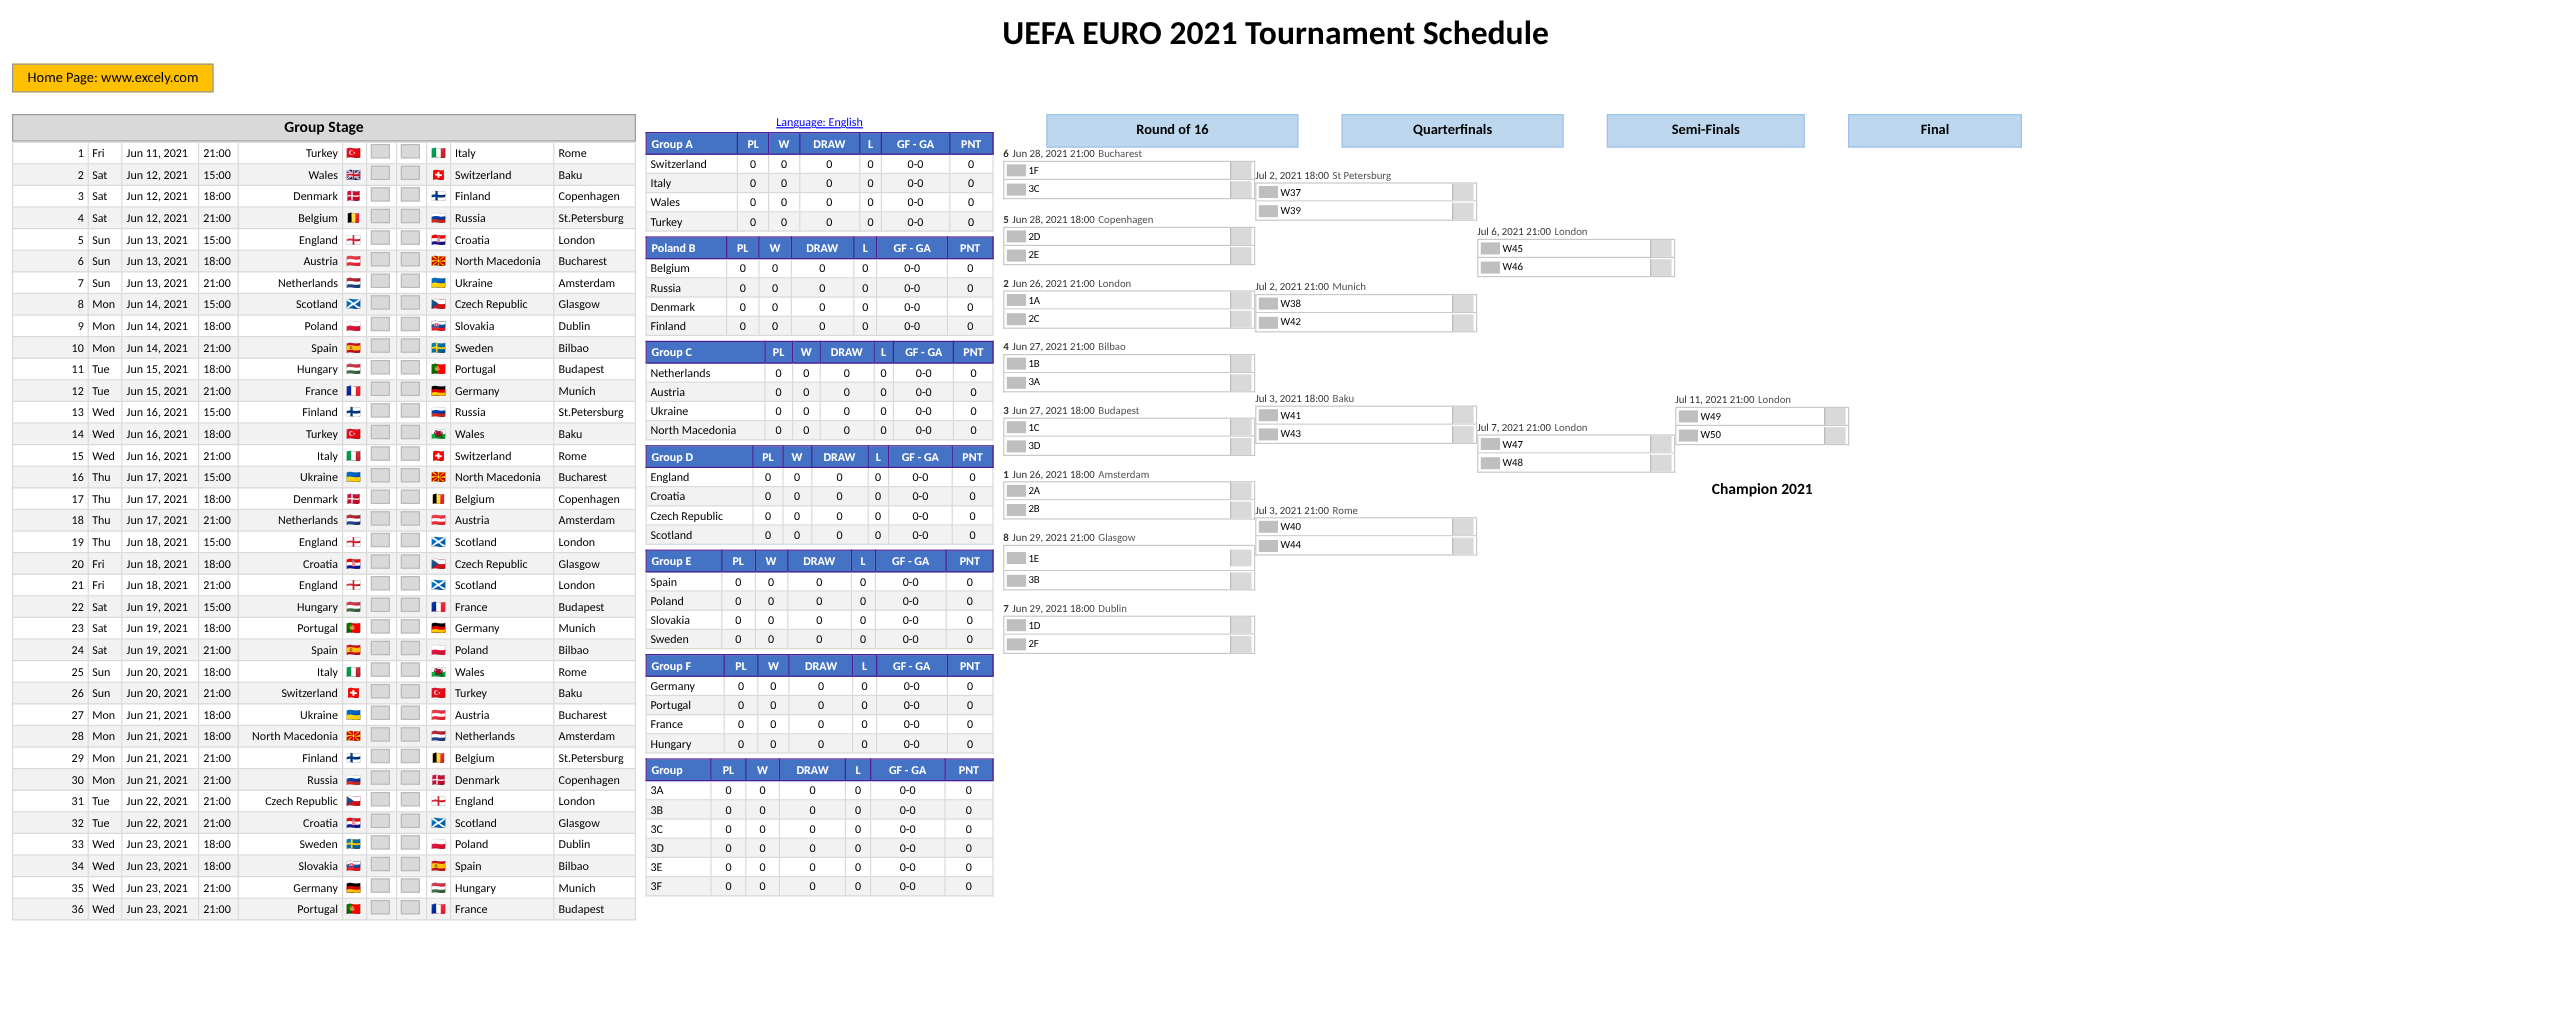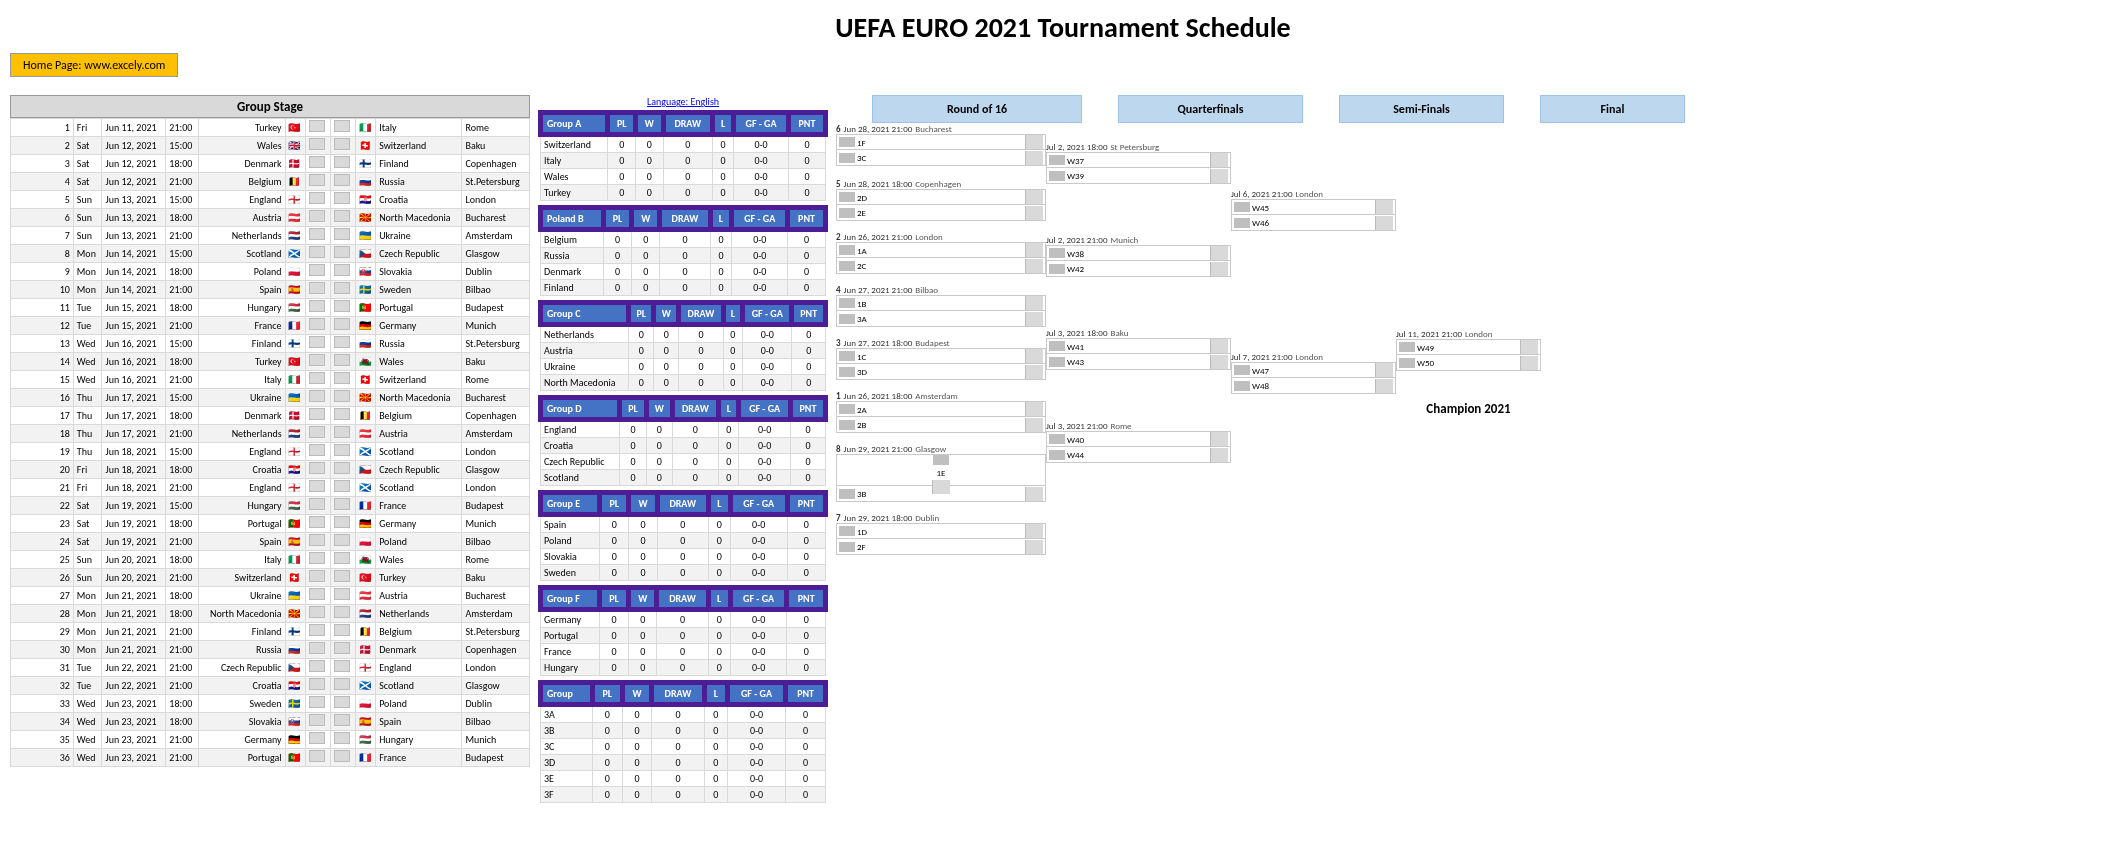--- a/index.html
+++ b/index.html
@@ -32,21 +32,21 @@
       font-weight: bold;
     }
     .group-stage-table { width: 100%; border-collapse: collapse; font-size: 10px; }
     .group-stage-table td { border: 1px solid #D9D9D9; padding: 1px 3px; white-space: nowrap; }
     .group-stage-table tr:nth-child(even) { background: #F2F2F2; }
     
     
     .groups-section { min-width: 300px; }
     .language-link { text-align: center; color: blue; font-size: 10px; text-decoration: underline; cursor: pointer; margin-bottom: 2px; }
     .group-table { border-collapse: collapse; width: 100%; margin-bottom: 4px; font-size: 10px; }
-    .group-table th { background: #4472C4; color: #fff; padding: 2px 4px; border: 5px solid #4c1d95; text-align: center; }
+    .group-table th { background: #4472C4; color: #fff; padding: 2px 4px; border: 1px solid #4c1d95; text-align: center; }
     .group-table th.left { text-align: left; }
     .group-table td { border: 1px solid #D9D9D9; padding: 1px 3px; text-align: center; }
     .group-table td.left { text-align: left; }
     .group-table tr:nth-child(even) { background: #F2F2F2; }
     .col-hdr-item { text-align: center; font-weight: bold; font-size: 12px; background: #BDD7EE; border: 1px solid #9DC3E6; padding: 6px 0; margin-left: 36px; }
   </style>
 </head>
 <body>
 
 <h1>UEFA EURO 2021 Tournament Schedule</h1>
@@ -1026,21 +1026,21 @@
               <span style="font-size: 9px; flex: 1 1 0%;">2B</span>
               <div style="width: 18px; height: 14px; background: rgb(217, 217, 217); flex-shrink: 0; border-left: 1px solid rgb(187, 187, 187);"></div>
             </div>
           </div>
           <div style="margin-top: 10px;">
             <div style="font-size: 9px; color: rgb(51, 51, 51); display: flex; align-items: center; gap: 3px;">
               <span style="font-weight: bold;">8</span>
               <span>Jun 29, 2021 21:00</span>
               <span style="color: rgb(85, 85, 85);">Glasgow</span>
             </div>
-            <div style="display: flex; align-items: center; border: 1px solid rgb(201, 201, 201); height: 32px; padding: 0px 2px; background: rgb(255, 255, 255); min-width: 100px; gap: 2px; flex-direction: column;">
+            <div style="display: flex; align-items: center; border: 1px solid rgb(201, 201, 201); height: 22px; padding: 0px 2px; background: rgb(255, 255, 255); min-width: 100px; gap: 2px;">
               <div style="width: 16px; height: 10px; background: rgb(191, 191, 191); flex-shrink: 0;"></div>
               <span style="font-size: 9px; flex: 1 1 0%;">1E</span>
               <div style="width: 18px; height: 14px; background: rgb(217, 217, 217); flex-shrink: 0; border-left: 1px solid rgb(187, 187, 187);"></div>
             </div>
             <div style="display: flex; align-items: center; border-right: 1px solid rgb(201, 201, 201); border-bottom: 1px solid rgb(201, 201, 201); border-left: 1px solid rgb(201, 201, 201); border-image: initial; border-top: none; height: 16px; padding: 0px 2px; background: rgb(255, 255, 255); min-width: 100px; gap: 2px;">
               <div style="width: 16px; height: 10px; background: rgb(191, 191, 191); flex-shrink: 0;"></div>
               <span style="font-size: 9px; flex: 1 1 0%;">3B</span>
               <div style="width: 18px; height: 14px; background: rgb(217, 217, 217); flex-shrink: 0; border-left: 1px solid rgb(187, 187, 187);"></div>
             </div>
           </div>

